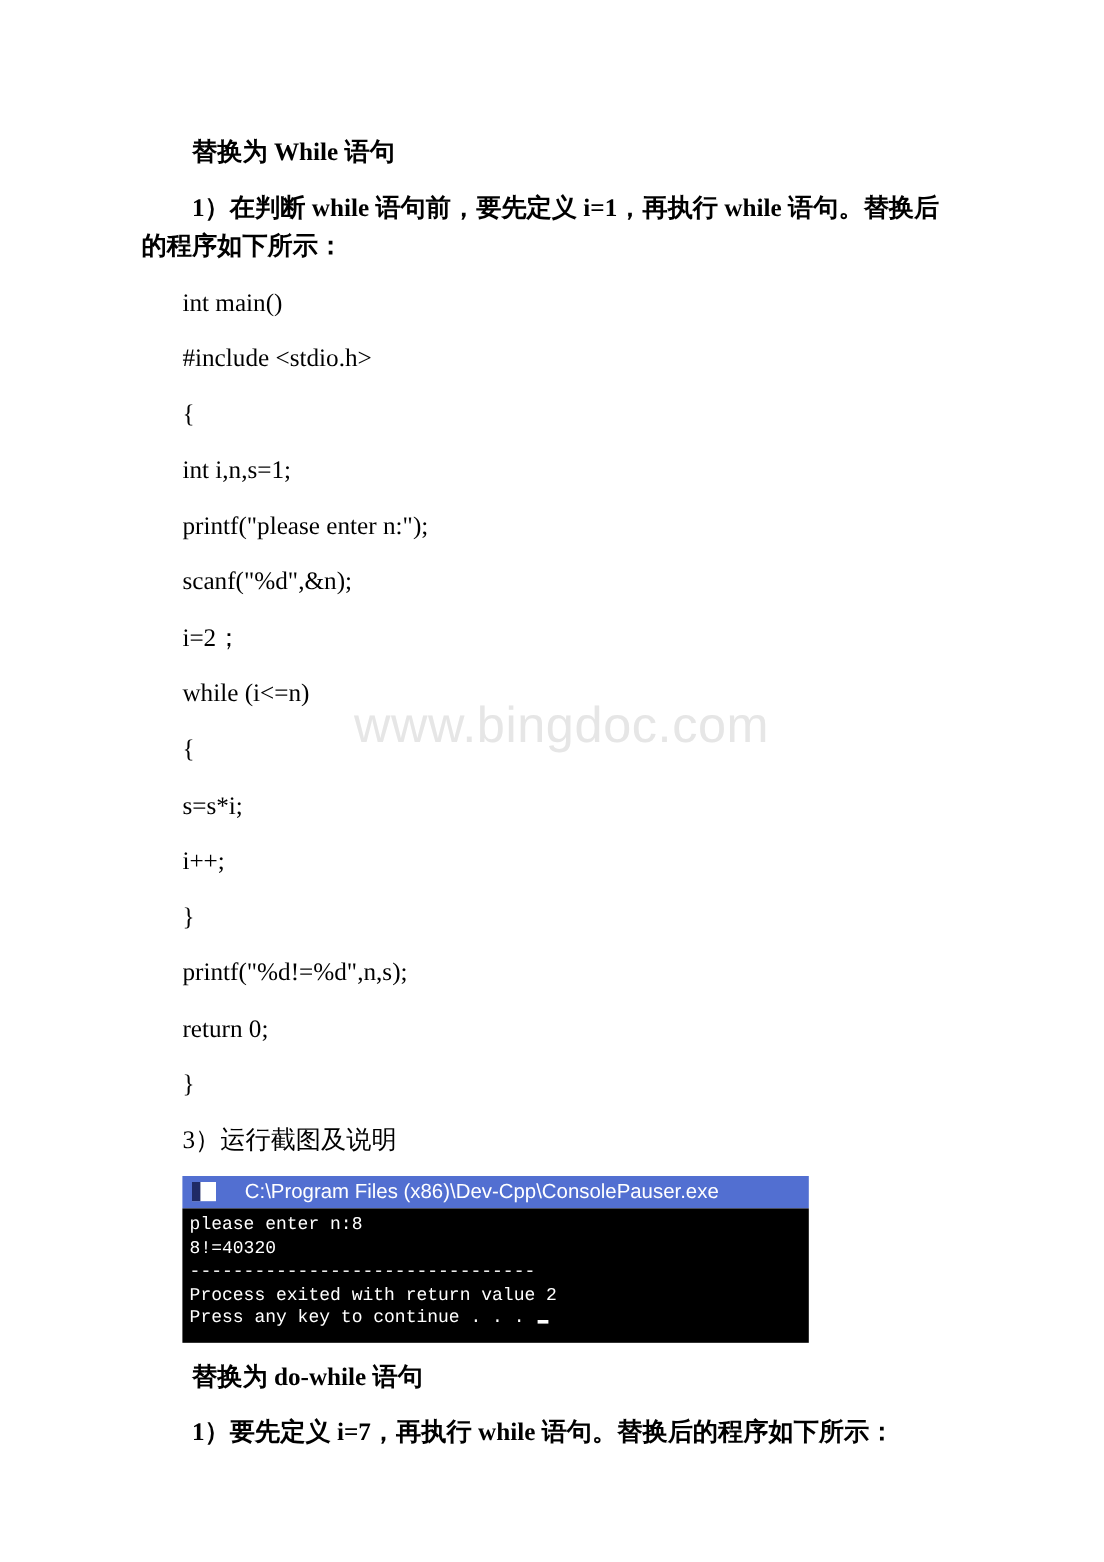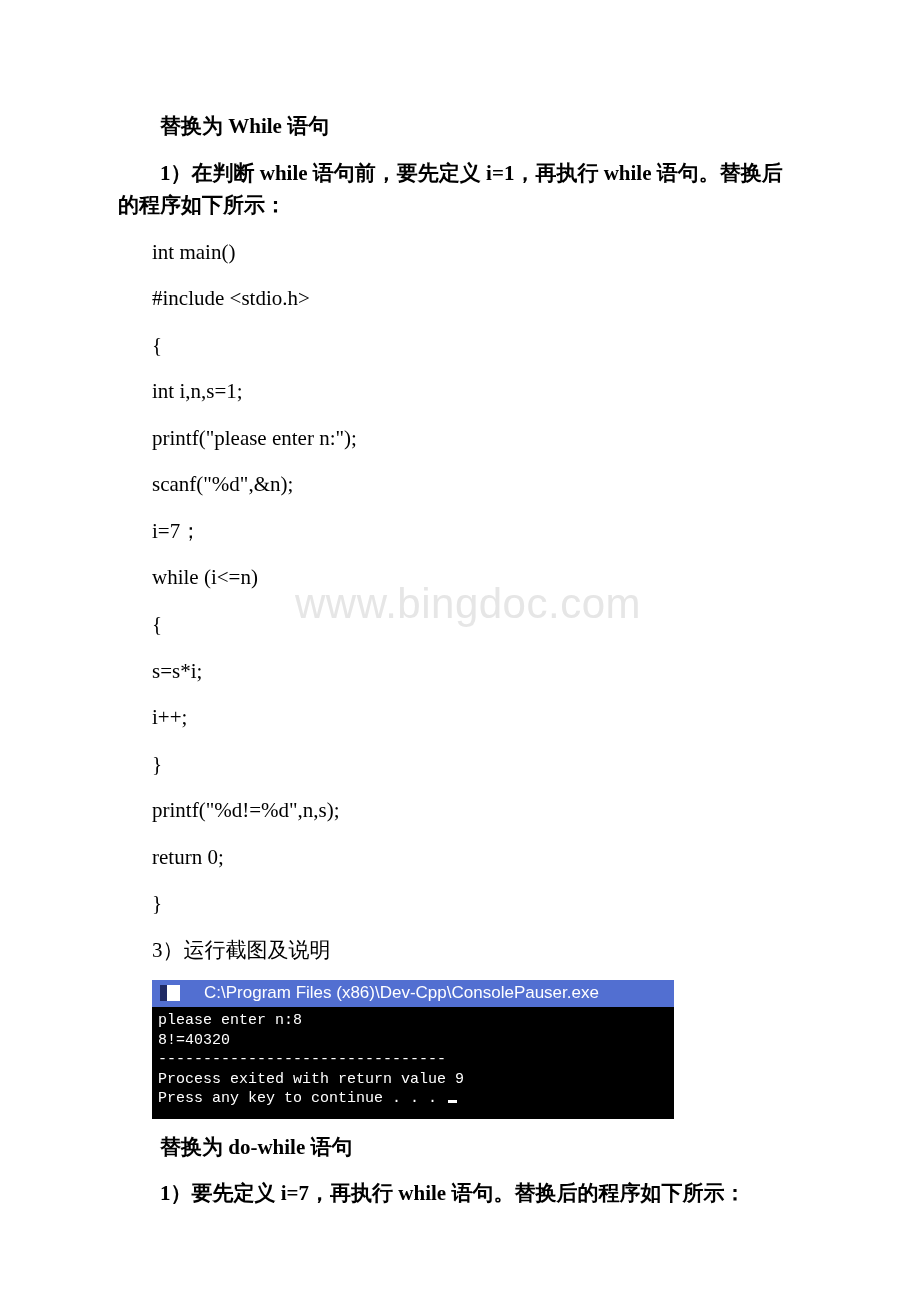--- a/index.html
+++ b/index.html
@@ -108,41 +108,41 @@
     <div class="p indent">替换为 While 语句</div>
 
     <div class="p indent">1）在判断 while 语句前，要先定义 i=1，再执行 while 语句。替换后的程序如下所示：</div>
 
     <div class="code-line">int main()</div>
     <div class="code-line">#include &lt;stdio.h&gt;</div>
     <div class="code-line">{</div>
     <div class="code-line">int i,n,s=1;</div>
     <div class="code-line"> printf("please enter n:");</div>
     <div class="code-line"> scanf("%d",&amp;n);</div>
-    <div class="code-line"> i=7；</div>
+    <div class="code-line"> i=2；</div>
     <div class="code-line"> while (i&lt;=n)</div>
     <div class="code-line"> {</div>
     <div class="code-line"> s=s*i;</div>
     <div class="code-line"> i++;</div>
     <div class="code-line"> }</div>
     <div class="code-line"> printf("%d!=%d",n,s);</div>
     <div class="code-line"> return 0;</div>
     <div class="code-line"> }</div>
 
     <div class="code-line">3）运行截图及说明</div>
 
     <div class="console-window">
       <div class="titlebar">
         <span class="titlebar-icon"></span>
         <span>C:\Program Files (x86)\Dev-Cpp\ConsolePauser.exe</span>
       </div>
       <div class="console-body"><span>please enter n:8</span>
 <span>8!=40320</span>
 <span>--------------------------------</span>
-<span>Process exited with return value 9</span>
+<span>Process exited with return value 2</span>
 <span>Press any key to continue . . . </span><span class="cursor-block"></span></div>
     </div>
 
 
     <div class="p indent">替换为 do-while 语句</div>
 
     <div class="p indent">1）要先定义 i=7，再执行 while 语句。替换后的程序如下所示：</div>
 
   </div>
 </div>

